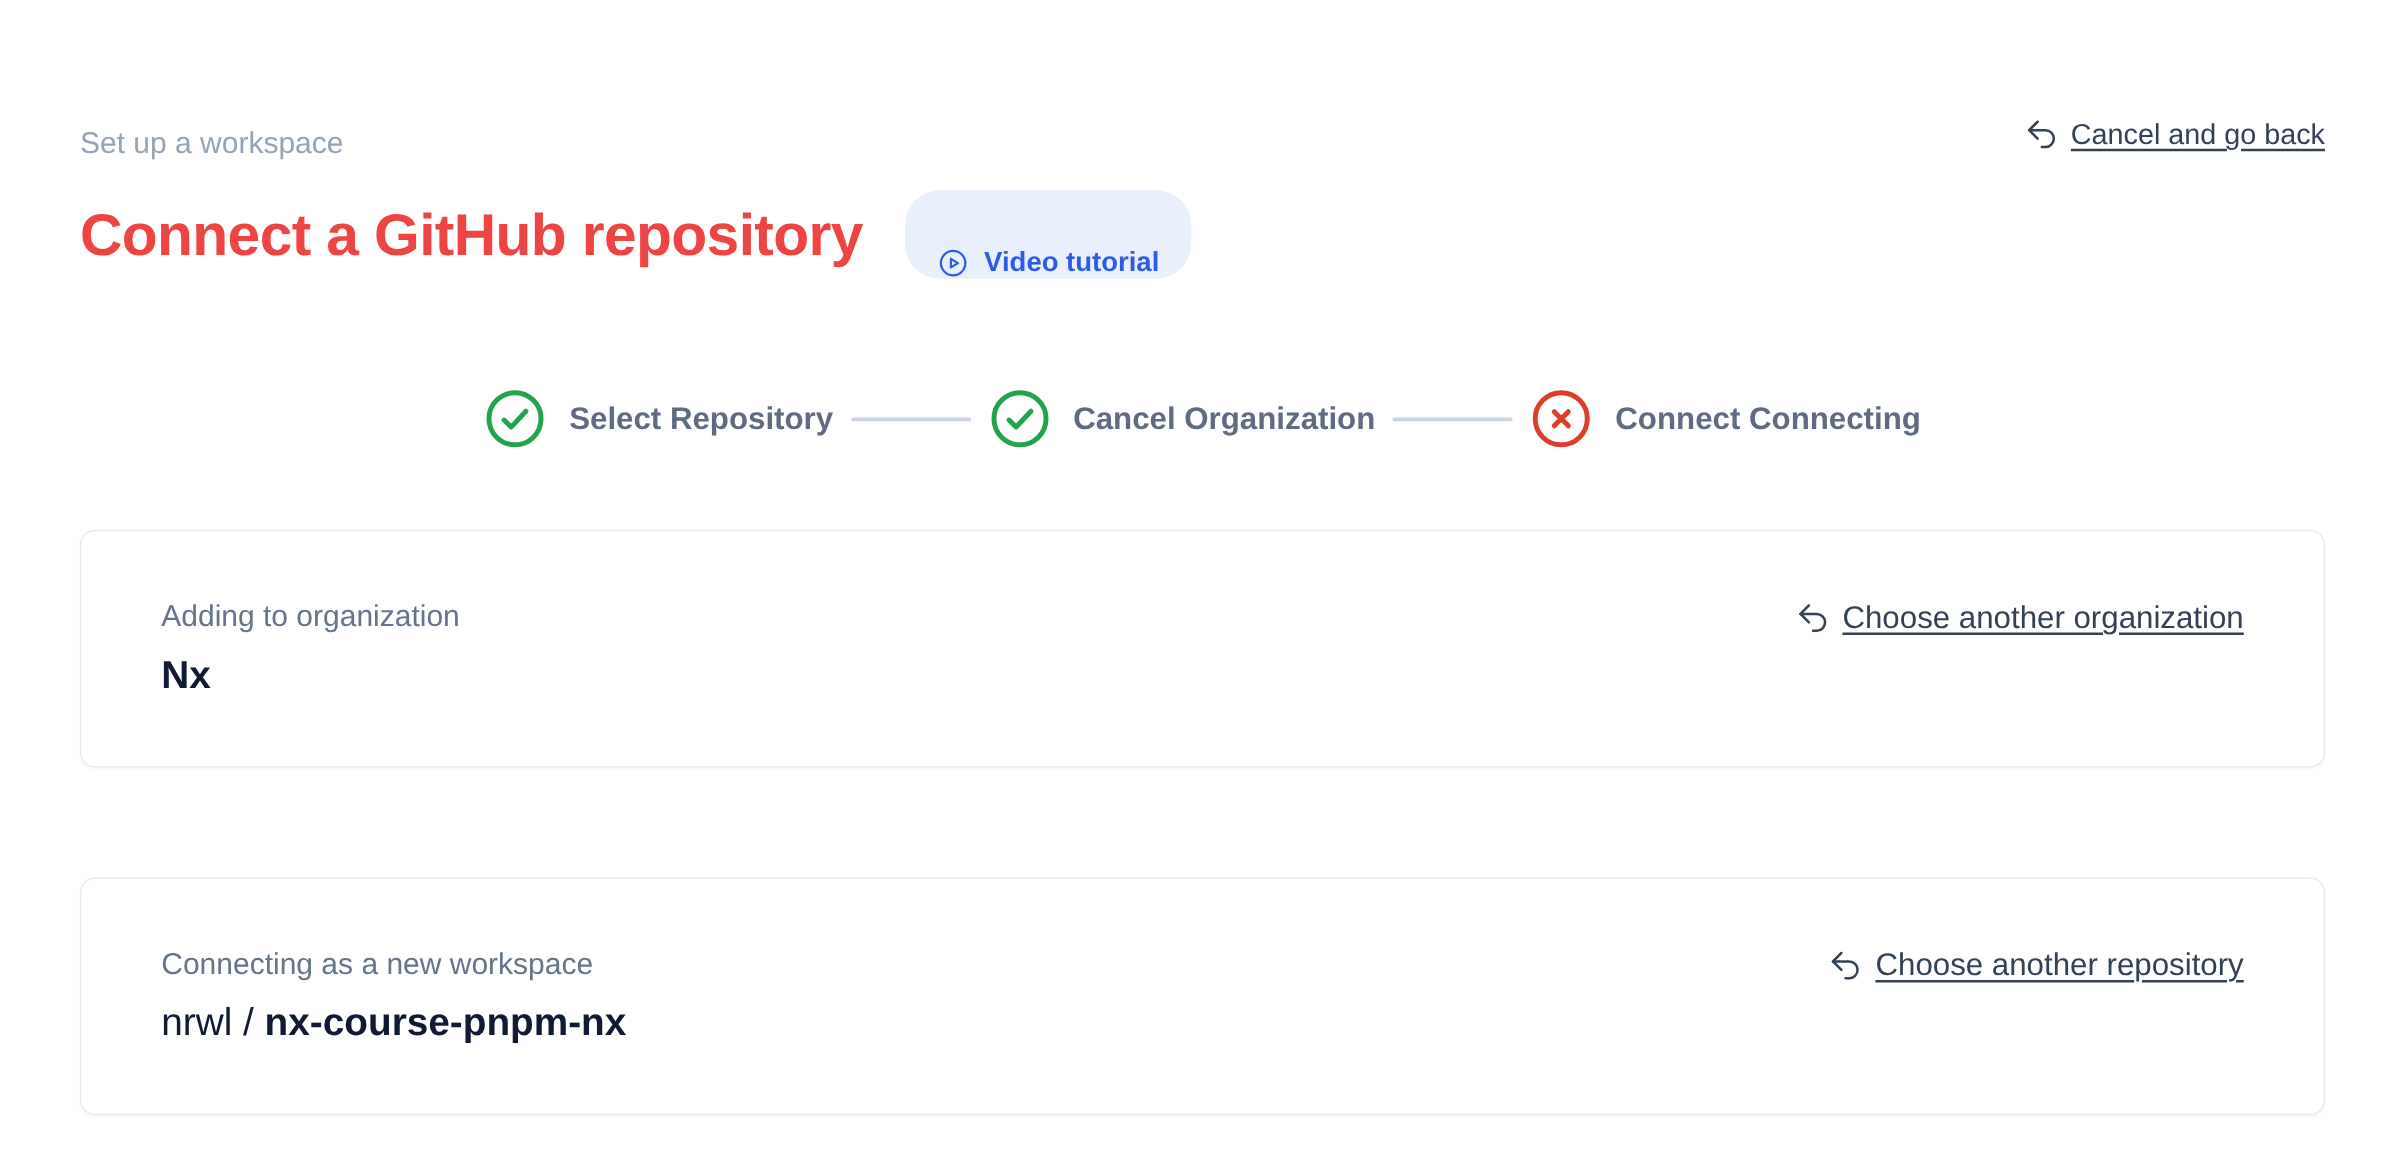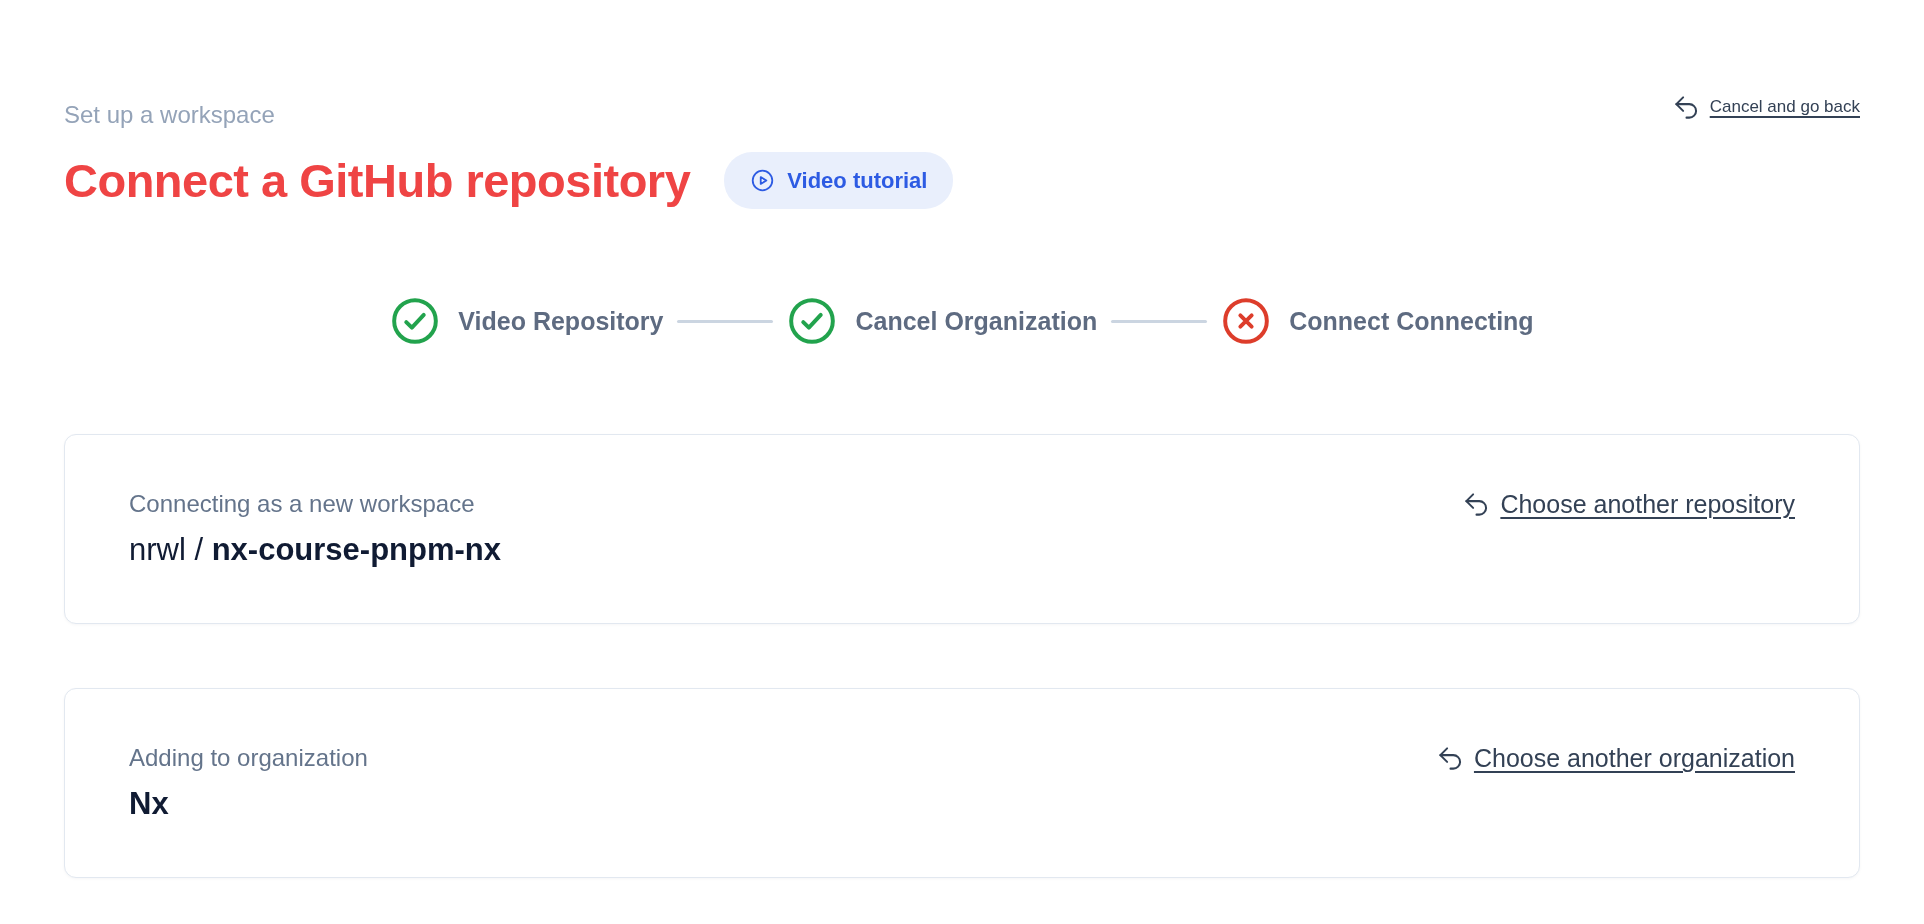--- a/index.html
+++ b/index.html
@@ -14,32 +14,32 @@
 
   
   .header { display: flex; justify-content: space-between; align-items: flex-start; padding-top: 92px; }
   .eyebrow { margin-top: 8px; font-size: 24px; line-height: 30px; color: #94a3b8; }
   .title-row { display: flex; align-items: center; gap: 34px; margin-top: 22px; }
   .title {
     font-size: 47px; line-height: 56px; font-weight: 700;
     letter-spacing: -0.5px; color: #ef4444;
   }
   .video-pill {
-    display: inline-flex; align-items: center; gap: 12px;
-    height: 57px; padding: 0 26px; border: none; cursor: pointer;
+    display: inline-flex; align-items: flex-end; gap: 12px;
+    height: 71px; padding: 0 26px; border: none; cursor: pointer;
     border-radius: 28px;
     background: var(--accent-blue-bg, #e9effc);
     color: var(--accent-blue, #2d5be3);
     font-family: inherit; font-size: 22px; font-weight: 700;
   }
   .video-pill svg { display: block; }
 
   .text-link {
     display: inline-flex; align-items: center; gap: 10px;
-    color: #334155; font-size: 17px; line-height: 30px;
+    color: #334155; font-size: 23px; line-height: 30px;
     text-decoration: none; cursor: pointer;
   }
   .text-link .link-label {
     text-decoration: underline;
     text-underline-offset: 4px;
     text-decoration-thickness: 1.5px;
   }
   .text-link svg { display: block; flex: none; }
 
   
@@ -99,21 +99,21 @@
   </header>
 
   <nav class="stepper">
     <div class="step">
       <span class="step-icon success">
         <svg width="50" height="50" viewBox="0 0 24 24" fill="none" stroke="currentColor" stroke-width="1.9">
           <circle cx="12" cy="12" r="10"></circle>
           <path d="m7.8 12.5 2.7 2.7 5.7-6.1" stroke-linecap="round" stroke-linejoin="round"></path>
         </svg>
       </span>
-      <span class="step-label">Video Repository</span>
+      <span class="step-label">Select Repository</span>
     </div>
     <div class="connector"></div>
     <div class="step">
       <span class="step-icon success">
         <svg width="50" height="50" viewBox="0 0 24 24" fill="none" stroke="currentColor" stroke-width="1.9">
           <circle cx="12" cy="12" r="10"></circle>
           <path d="m7.8 12.5 2.7 2.7 5.7-6.1" stroke-linecap="round" stroke-linejoin="round"></path>
         </svg>
       </span>
       <span class="step-label">Cancel Organization</span>
@@ -123,49 +123,49 @@
       <span class="step-icon error">
         <svg width="50" height="50" viewBox="0 0 24 24" fill="none" stroke="currentColor" stroke-width="1.9">
           <circle cx="12" cy="12" r="10"></circle>
           <path d="M9.3 9.3l5.4 5.4M14.7 9.3l-5.4 5.4" stroke-linecap="round"></path>
         </svg>
       </span>
       <span class="step-label">Connect Connecting</span>
     </div>
   </nav>
 
+  <section class="card">
+    <div>
+      <div class="card-label">Adding to organization</div>
+      <div class="card-value">
+        <span class="org">Nx</span>
+      </div>
+    </div>
+    <a class="text-link" href="#">
+      <span>
+        <svg width="27" height="27" viewBox="0 0 24 24" fill="none" stroke="currentColor" stroke-width="1.8" stroke-linecap="round" stroke-linejoin="round">
+          <path d="M9 15 3 9l6-6"></path>
+          <path d="M3 9h11.5a6 6 0 0 1 0 12h-2.5"></path>
+        </svg>
+      </span>
+      <span class="link-label">Choose another organization</span>
+    </a>
+  </section>
+
   <section class="card first">
     <div>
       <div class="card-label">Connecting as a new workspace</div>
       <div class="card-value">
         <span class="owner">nrwl / </span><span class="repo">nx-course-pnpm-nx</span>
       </div>
     </div>
     <a class="text-link" href="#">
       <span>
         <svg width="27" height="27" viewBox="0 0 24 24" fill="none" stroke="currentColor" stroke-width="1.8" stroke-linecap="round" stroke-linejoin="round">
           <path d="M9 15 3 9l6-6"></path>
           <path d="M3 9h11.5a6 6 0 0 1 0 12h-2.5"></path>
         </svg>
       </span>
       <span class="link-label">Choose another repository</span>
     </a>
   </section>
 
-  <section class="card">
-    <div>
-      <div class="card-label">Adding to organization</div>
-      <div class="card-value">
-        <span class="org">Nx</span>
-      </div>
-    </div>
-    <a class="text-link" href="#">
-      <span>
-        <svg width="27" height="27" viewBox="0 0 24 24" fill="none" stroke="currentColor" stroke-width="1.8" stroke-linecap="round" stroke-linejoin="round">
-          <path d="M9 15 3 9l6-6"></path>
-          <path d="M3 9h11.5a6 6 0 0 1 0 12h-2.5"></path>
-        </svg>
-      </span>
-      <span class="link-label">Choose another organization</span>
-    </a>
-  </section>
-
 </div>
 
 </body></html>

